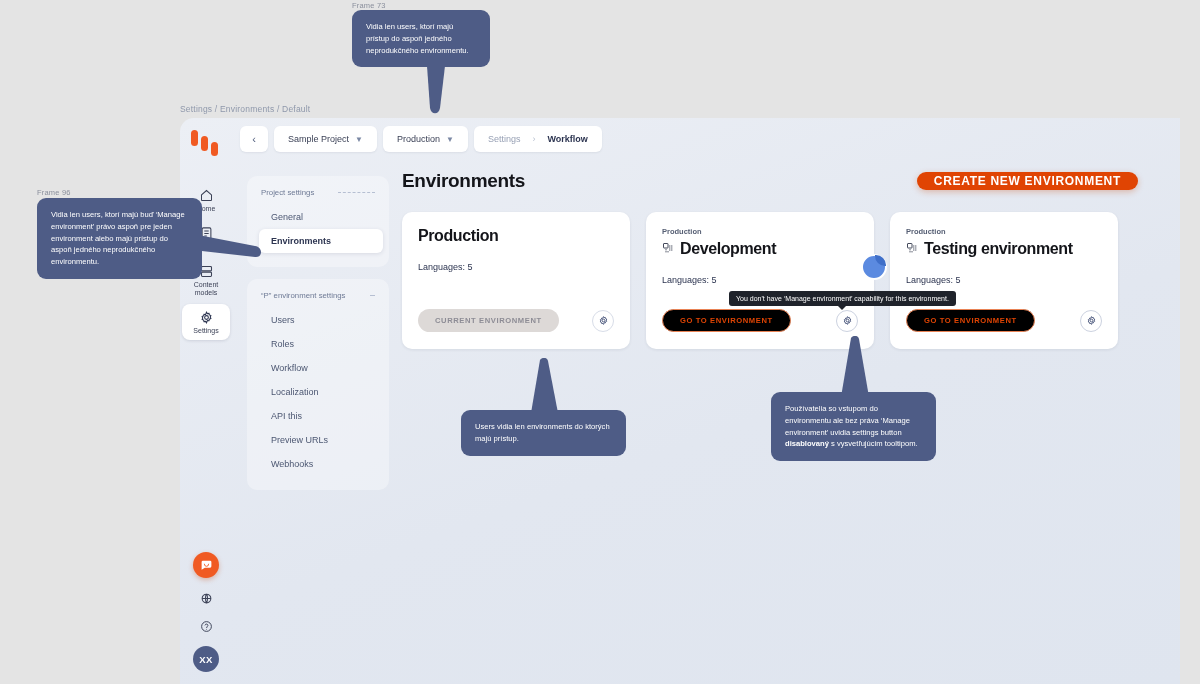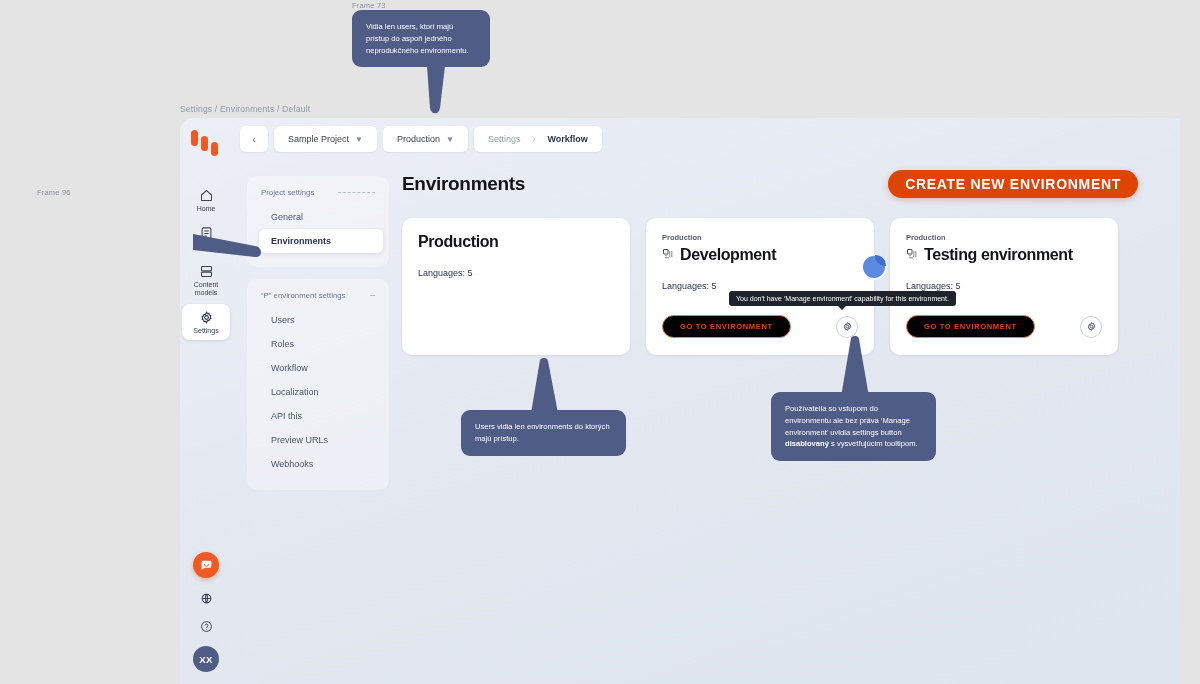--- a/index.html
+++ b/index.html
@@ -105,21 +105,21 @@
     box-shadow: 0 1px 4px rgba(40,50,80,.12);
     margin-left: 12px; padding-left: 12px;
   }
 
   
   .main { position: absolute; left: 222px; top: 52px; right: 0; }
   .page-title { font-size: 19px; font-weight: 700; color:#14151a; letter-spacing:-.3px; }
   .title-row { display:flex; align-items:center; justify-content:space-between; padding-right: 42px; }
   .btn-primary {
     background: #e04403; color:#fff; border:none; border-radius: 16px;
-    height: 28px; padding: 0 17px; font-size: 14px; font-weight: 700;
+    height: 18px; padding: 0 17px; font-size: 12px; font-weight: 700;
     letter-spacing: .7px; cursor:pointer; box-shadow: 0 2px 6px rgba(200,70,10,.3);
     font-family: "Liberation Sans", sans-serif;
   }
 
   .cards { display:flex; gap: 16px; margin-top: 20px; padding-right: 26px; }
   .card {
     width: 228px; height: 137px; background:#fff; border-radius: 10px;
     padding: 15px 16px 0; position: relative;
     box-shadow: 0 1px 3px rgba(40,50,80,.09);
   }
@@ -309,20 +309,29 @@
         <button class="btn-primary">CREATE NEW ENVIRONMENT</button>
       </div>
 
       <div class="cards">
 
         <div class="card">
           <div class="card-title-row">
             <div class="card-title">Production</div>
           </div>
           <div class="card-langs">Languages: 5</div>
+          <div class="card-actions">
+            <button class="btn-pill btn-disabled">CURRENT ENVIRONMENT</button>
+            <div class="gear-btn muted">
+              <svg width="11" height="11" viewBox="0 0 24 24" fill="none" stroke="#3a4870" stroke-width="1.9">
+                <circle cx="12" cy="12" r="3"></circle>
+                <path d="M12 3.5l1.4 2.2 2.6-.3.6 2.5 2.4 1-1 2.4 1 2.4-2.4 1-.6 2.5-2.6-.3L12 20.5l-1.4-2.2-2.6.3-.6-2.5-2.4-1 1-2.4-1-2.4 2.4-1 .6-2.5 2.6.3z"></path>
+              </svg>
+            </div>
+          </div>
         </div>
 
         <div class="card">
           <div class="card-kicker">Production</div>
           <div class="card-title-row">
             <span>
               <svg width="12" height="12" viewBox="0 0 24 24" fill="none" stroke="#30374a" stroke-width="1.8">
                 <rect x="3" y="3" width="9" height="9" rx="1"></rect>
                 <path d="M15 8h1M19 8h1M15 12h1M19 12h1M15 16h1M19 16h1M8 15v1M8 19v1M12 19v1" stroke-linecap="round"></path>
               </svg>
@@ -378,20 +387,21 @@
       </svg>
   </div>
   <div class="callout" style="left:352px; top:10px; width:138px;">Vidia len users, ktorí majú prístup do aspoň jedného neprodukčného environmentu.</div>
 
   <div class="frame-label" style="left:37px; top:188px;">Frame 96</div>
   <div class="tail" style="left:193px; top:222px;">
     <svg width="68" height="40" viewBox="0 0 68 40">
         <path d="M0 12v16l62 7c8 1 8-10 0-11z" fill="#4e5c86"></path>
       </svg>
   </div>
+  <div class="callout" style="left:37px; top:198px; width:165px;">Vidia len users, ktorí majú buď ‘Manage environment’ právo aspoň pre jeden environment alebo majú prístup do aspoň jedného neprodukčného environmentu.</div>
 
   <div class="tail" style="left:527px; top:358px;">
     <svg width="34" height="60" viewBox="0 0 34 60">
         <path d="M13 2c2-3 7-3 8 1l10 52H4z" fill="#4e5c86"></path>
       </svg>
   </div>
   <div class="callout" style="left:461px; top:410px; width:165px;">Users vidia len environments do ktorých majú prístup.</div>
 
   <div class="tail" style="left:838px; top:336px;">
     <svg width="34" height="66" viewBox="0 0 34 66">

